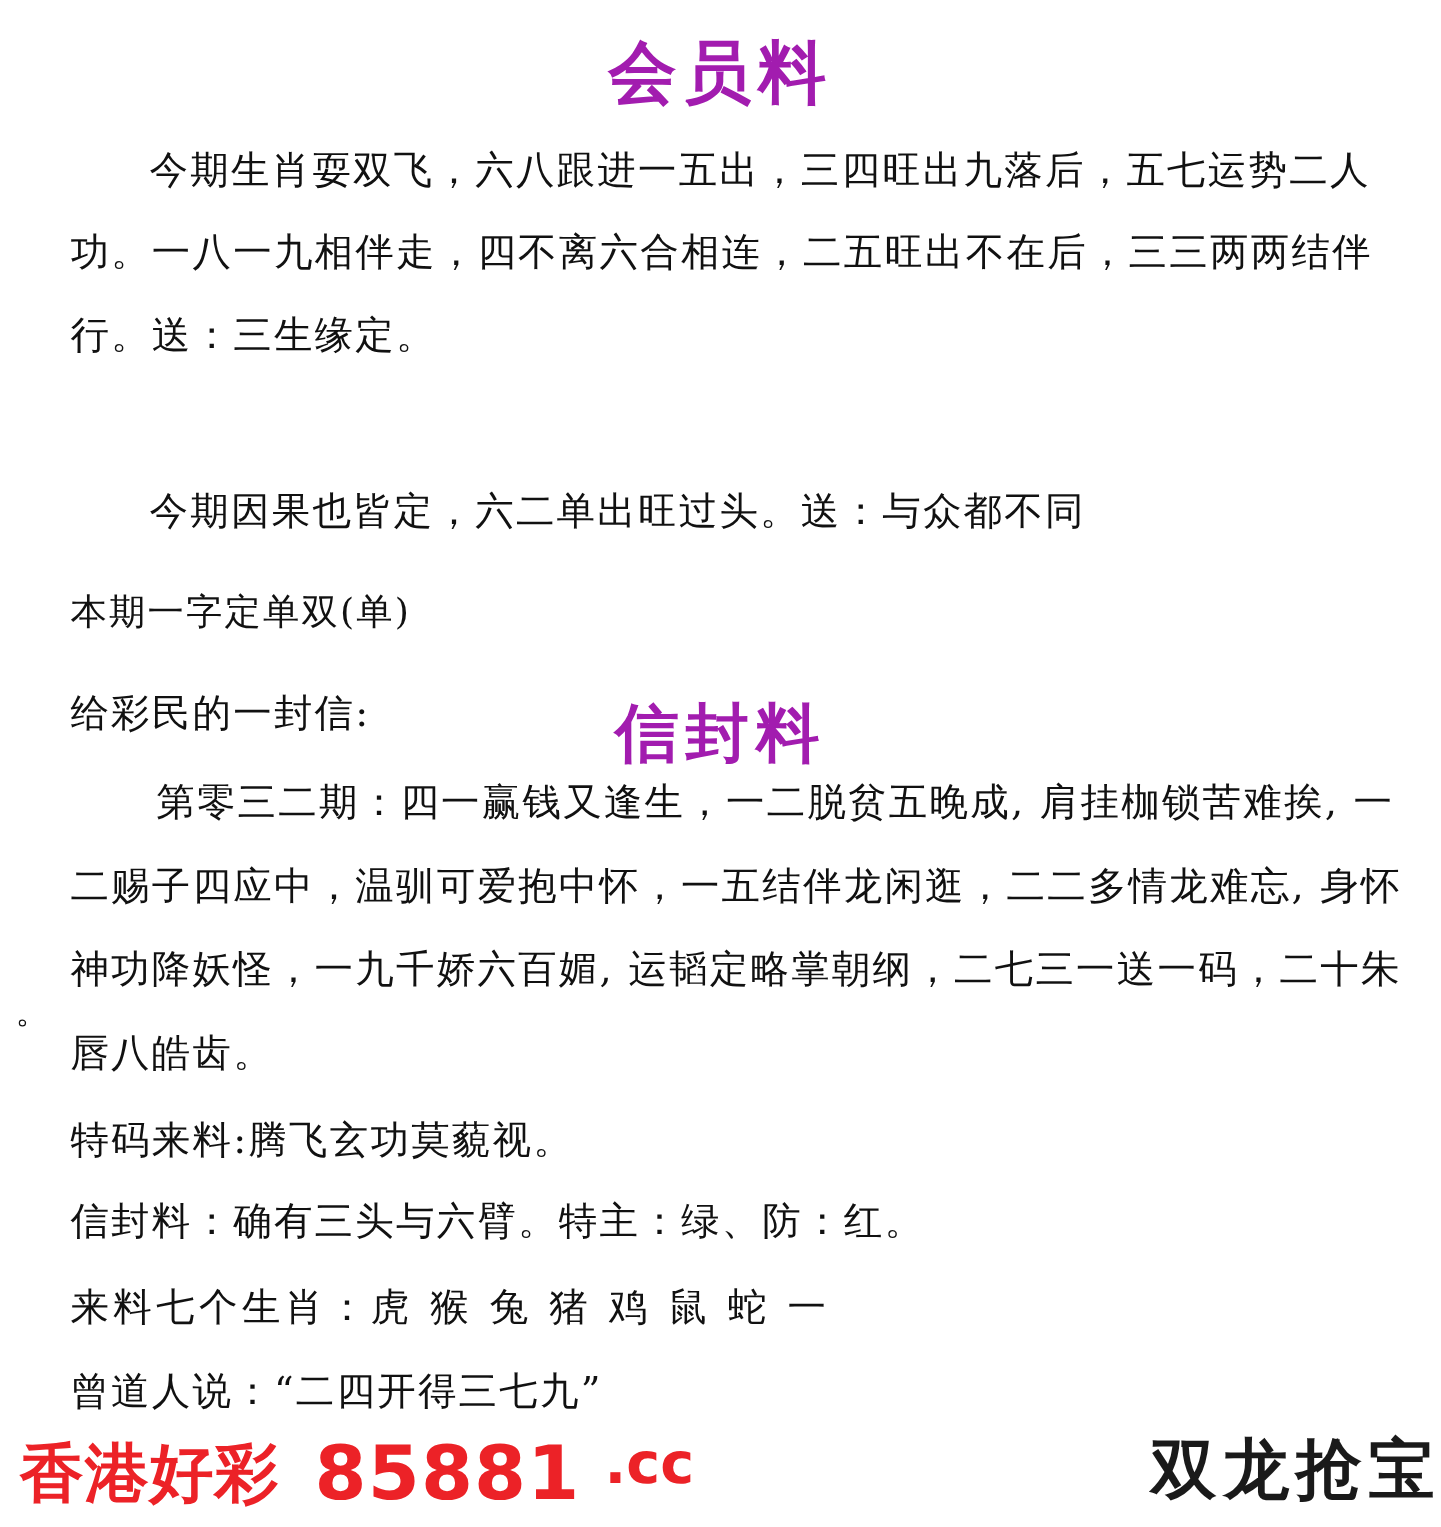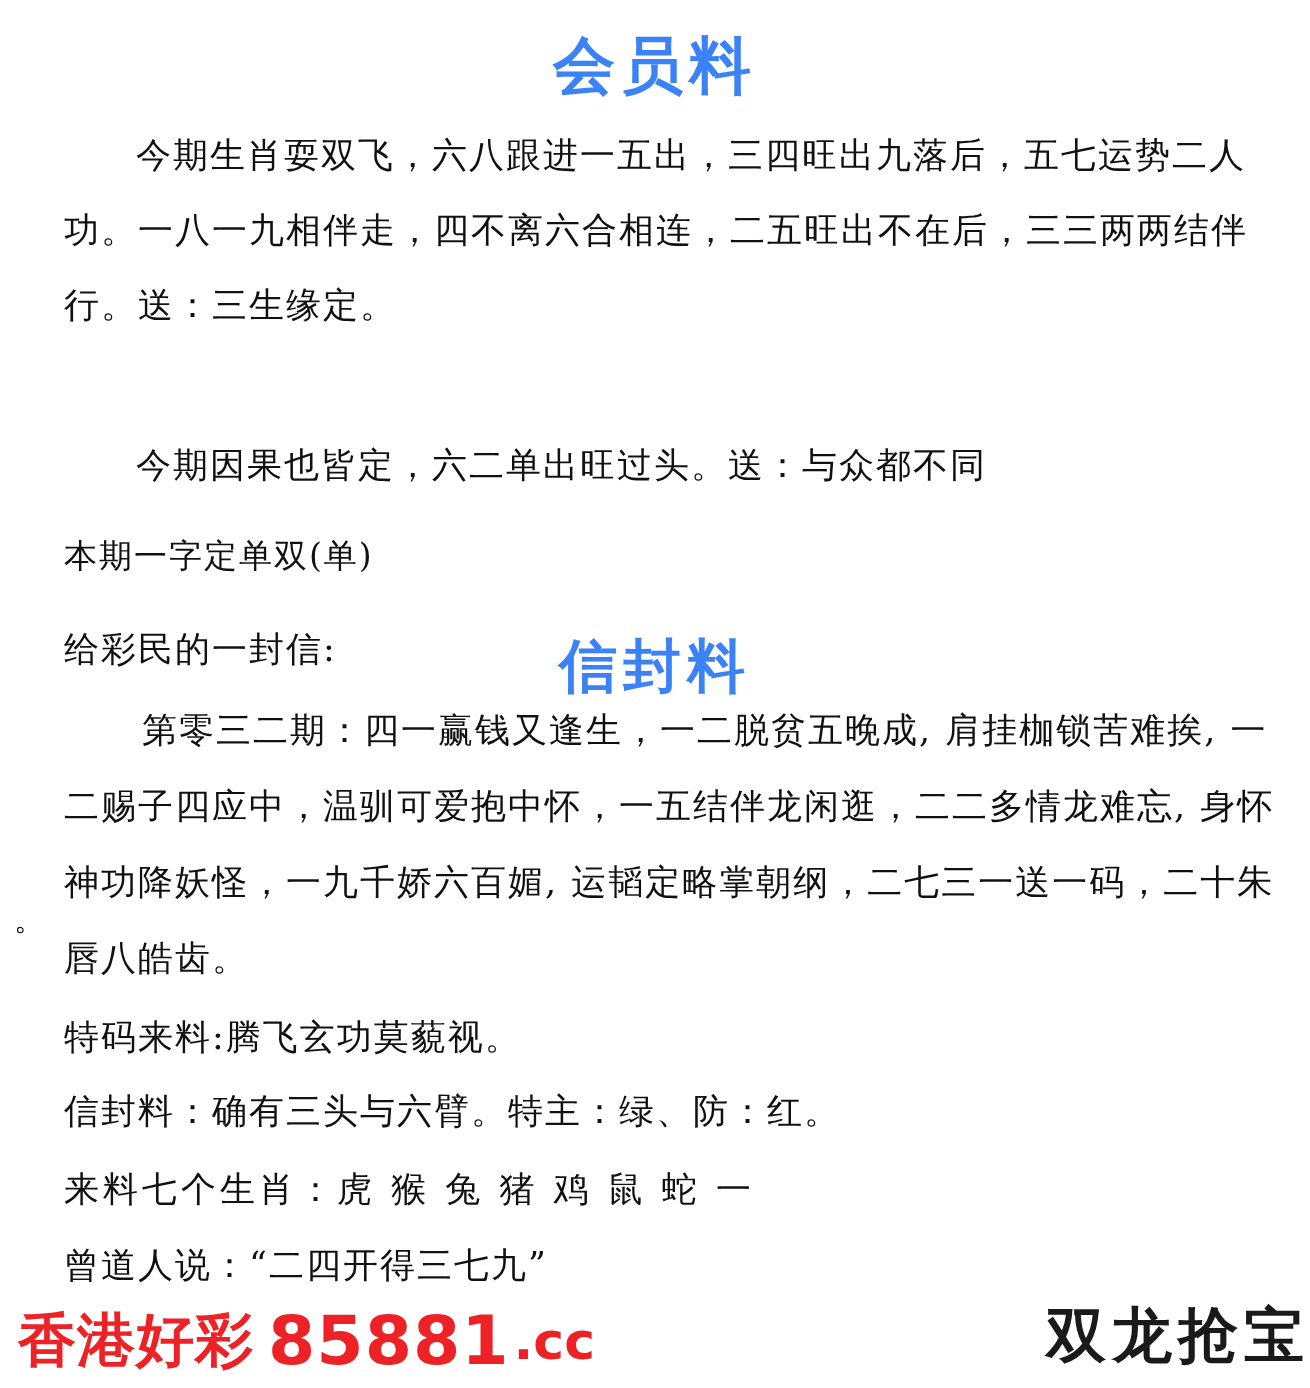--- a/index.html
+++ b/index.html
@@ -19,21 +19,21 @@
     position: relative;
     width: 1310px;
     height: 1388px;
   }
   .title {
     position: absolute;
     font-family: "DejaVu Sans", "Liberation Sans", sans-serif;
     font-weight: bold;
     font-size: 62px;
     letter-spacing: 6px;
-    color: #3b82f6;
+    color: #a21caf;
   }
   #title-huiyuan {
     top: 24px;
     left: 0;
     width: 1310px;
     text-align: center;
   }
   #title-xinfeng {
     top: 628px;
     left: 0;
@@ -126,22 +126,21 @@
     font-weight: bold;
     font-size: 60px;
     letter-spacing: 6px;
     color: #1a1a1a;
   }
   .watermark {
     position: absolute;
     bottom: 8px;
     left: 18px;
     display: flex;
-    align-items: center;
-    gap: 14px;
+    gap: 32px;
     z-index: 5;
   }
   .wm-cn {
     font-family: "DejaVu Sans", "Liberation Sans", sans-serif;
     font-weight: bold;
     font-size: 58px;
     color: #ec2227;
     letter-spacing: 1px;
     text-shadow: 1px 1px 0 #fff;
   }

